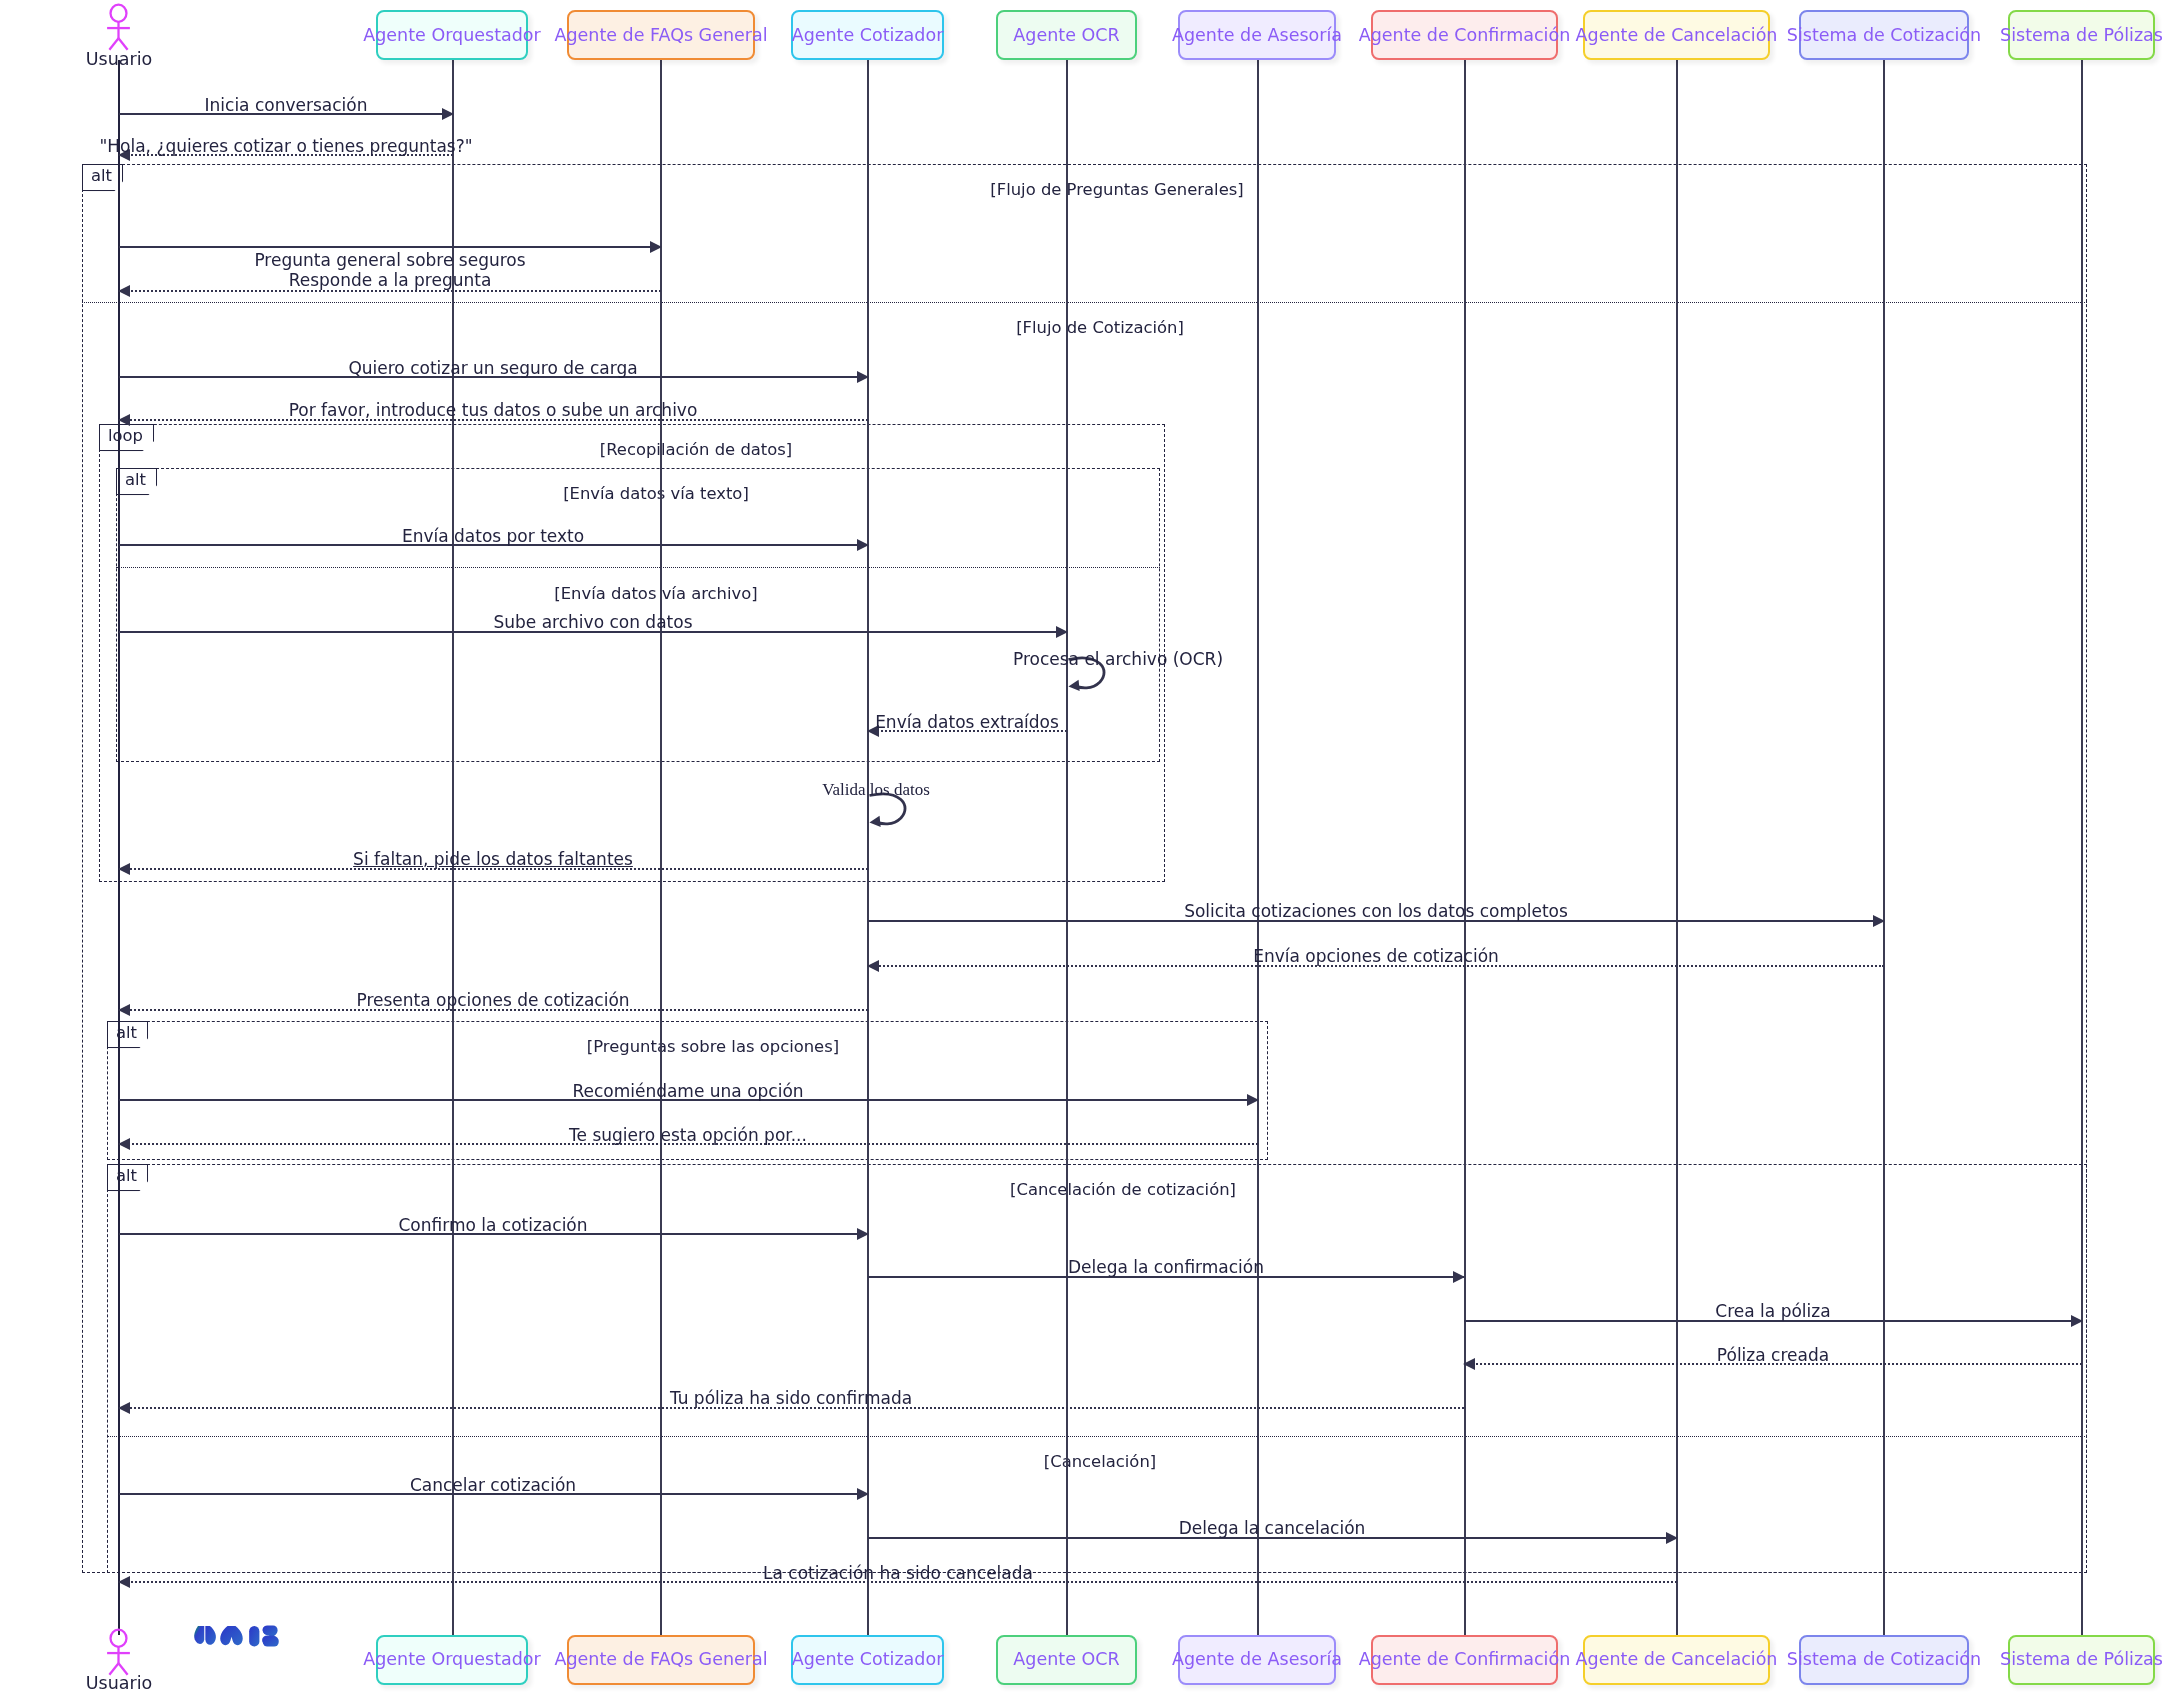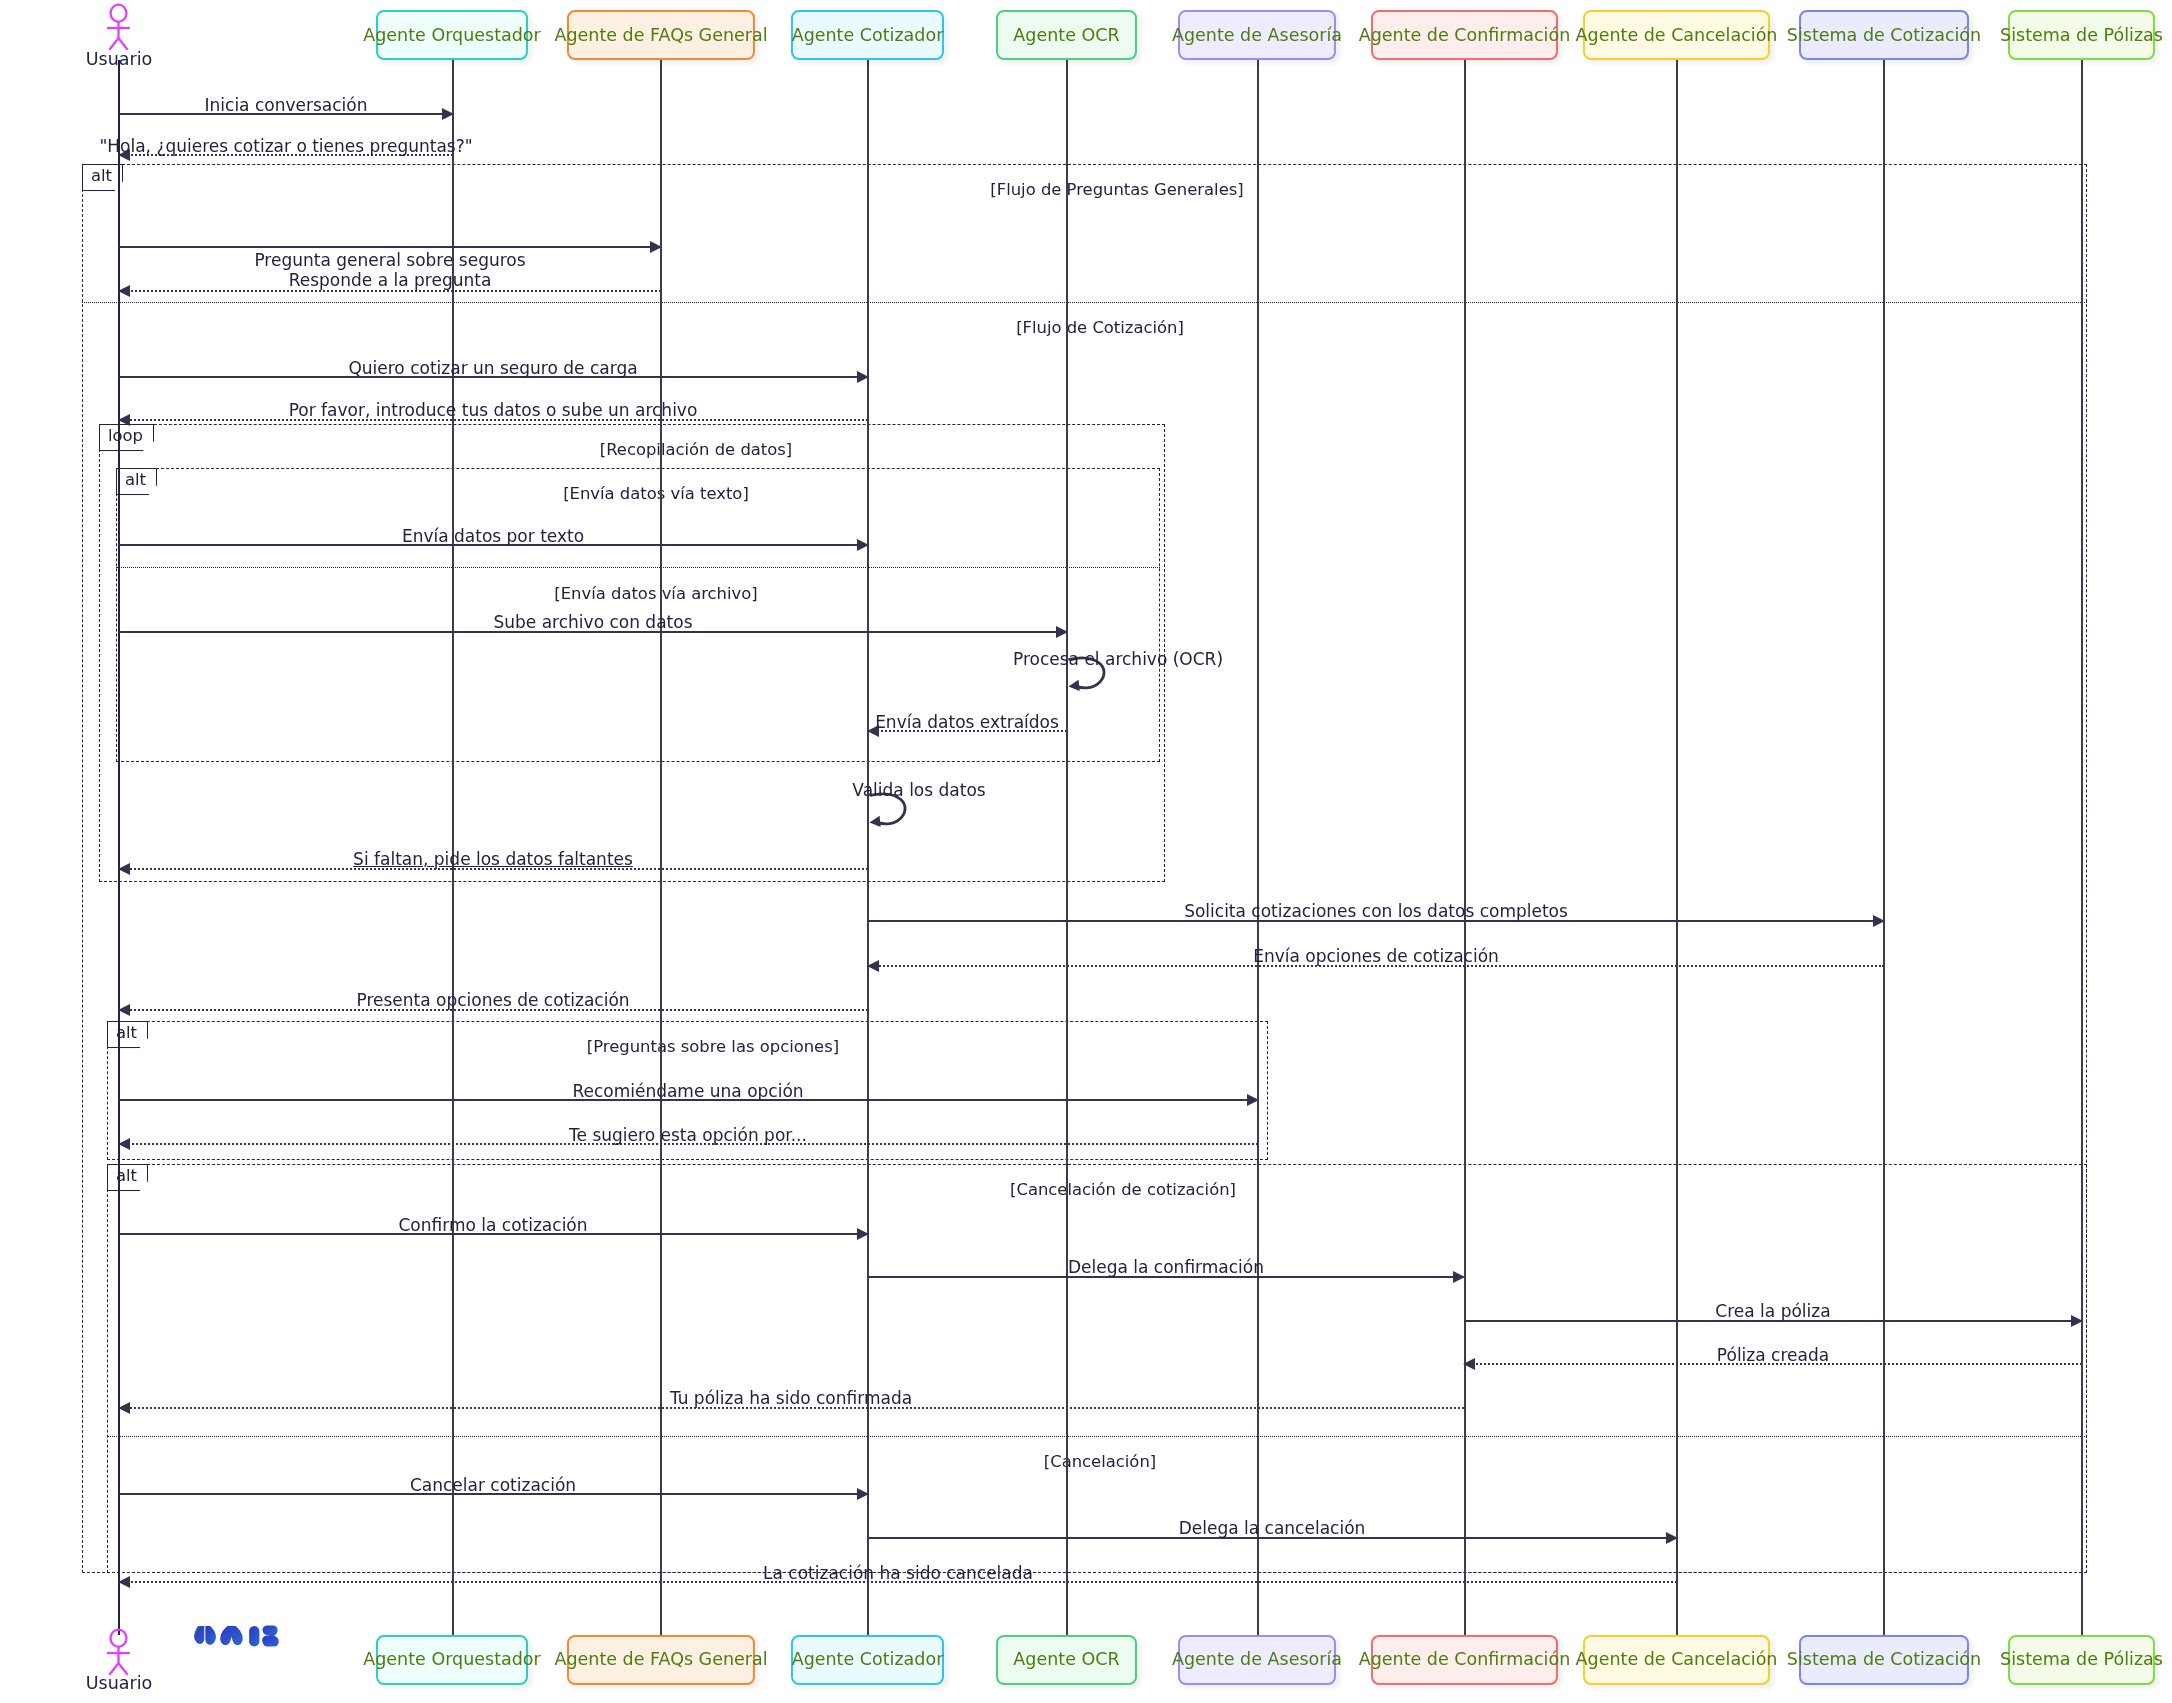--- a/index.html
+++ b/index.html
@@ -20,21 +20,21 @@
     position: absolute;
     border-radius: 8px;
     border-width: 2.8px;
     border-style: solid;
     display: flex;
     align-items: center;
     justify-content: center;
     text-align: center;
     box-shadow: 3.4px 3.4px 4px rgba(0,0,0,0.06);
     font-size: 17.5px;
-    color: #4d7c0f;
+    color: #8b5cf6;
     line-height: 1.1;
     padding: 1.1px 2.3px;
     white-space: nowrap;
   }
   .actor-label { pointer-events: none; }
   
   .stick-actor { position: absolute; }
   .stick-actor svg { display: block; }
   .stick-name {
     position: absolute;
@@ -199,21 +199,21 @@
         </svg></div>
       <div class="msg-label" style="left: 1118px; top: 649px; transform: translateX(-50%);">Procesa el archivo (OCR)</div>
       <div class="msg dotted" style="left: 868px; top: 730px; width: 199px;">
         <div class="arrowhead left" style="left: -1.1px;"></div>
       </div>
       <div class="msg-label" style="left: 967px; top: 712px;">Envía datos extraídos</div>
       <div class="selfloop" style="left: 867px; top: 791px;"><svg width="51" height="45" viewBox="0 0 90 80">
           <path d="M4 8 C58 -4 80 26 60 48 C46 62 26 60 14 54" fill="none" stroke="#33334d" stroke-width="5"></path>
           <polygon points="22,44 4,56 24,64" fill="#33334d"></polygon>
         </svg></div>
-      <div class="msg-label" style="left: 919px; top: 780px; transform: translateX(-50%);">Valida los datos</div>
+      <div class="msg-label" style="left: 876px; top: 780px; transform: translateX(-50%); font-family: Liberation Serif, serif;">Valida los datos</div>
       <div class="msg dotted" style="left: 119px; top: 868px; width: 749px;">
         <div class="arrowhead left" style="left: -1.1px;"></div>
       </div>
       <div class="msg-label" style="left: 493px; top: 849px; text-decoration: underline;">Si faltan, pide los datos faltantes</div>
       <div class="msg" style="left: 868px; top: 920px; width: 1016px;">
         <div class="arrowhead right" style="right: -1.1px;"></div>
       </div>
       <div class="msg-label" style="left: 1376px; top: 901px;">Solicita cotizaciones con los datos completos</div>
       <div class="msg dotted" style="left: 868px; top: 965px; width: 1016px;">
         <div class="arrowhead left" style="left: -1.1px;"></div>

